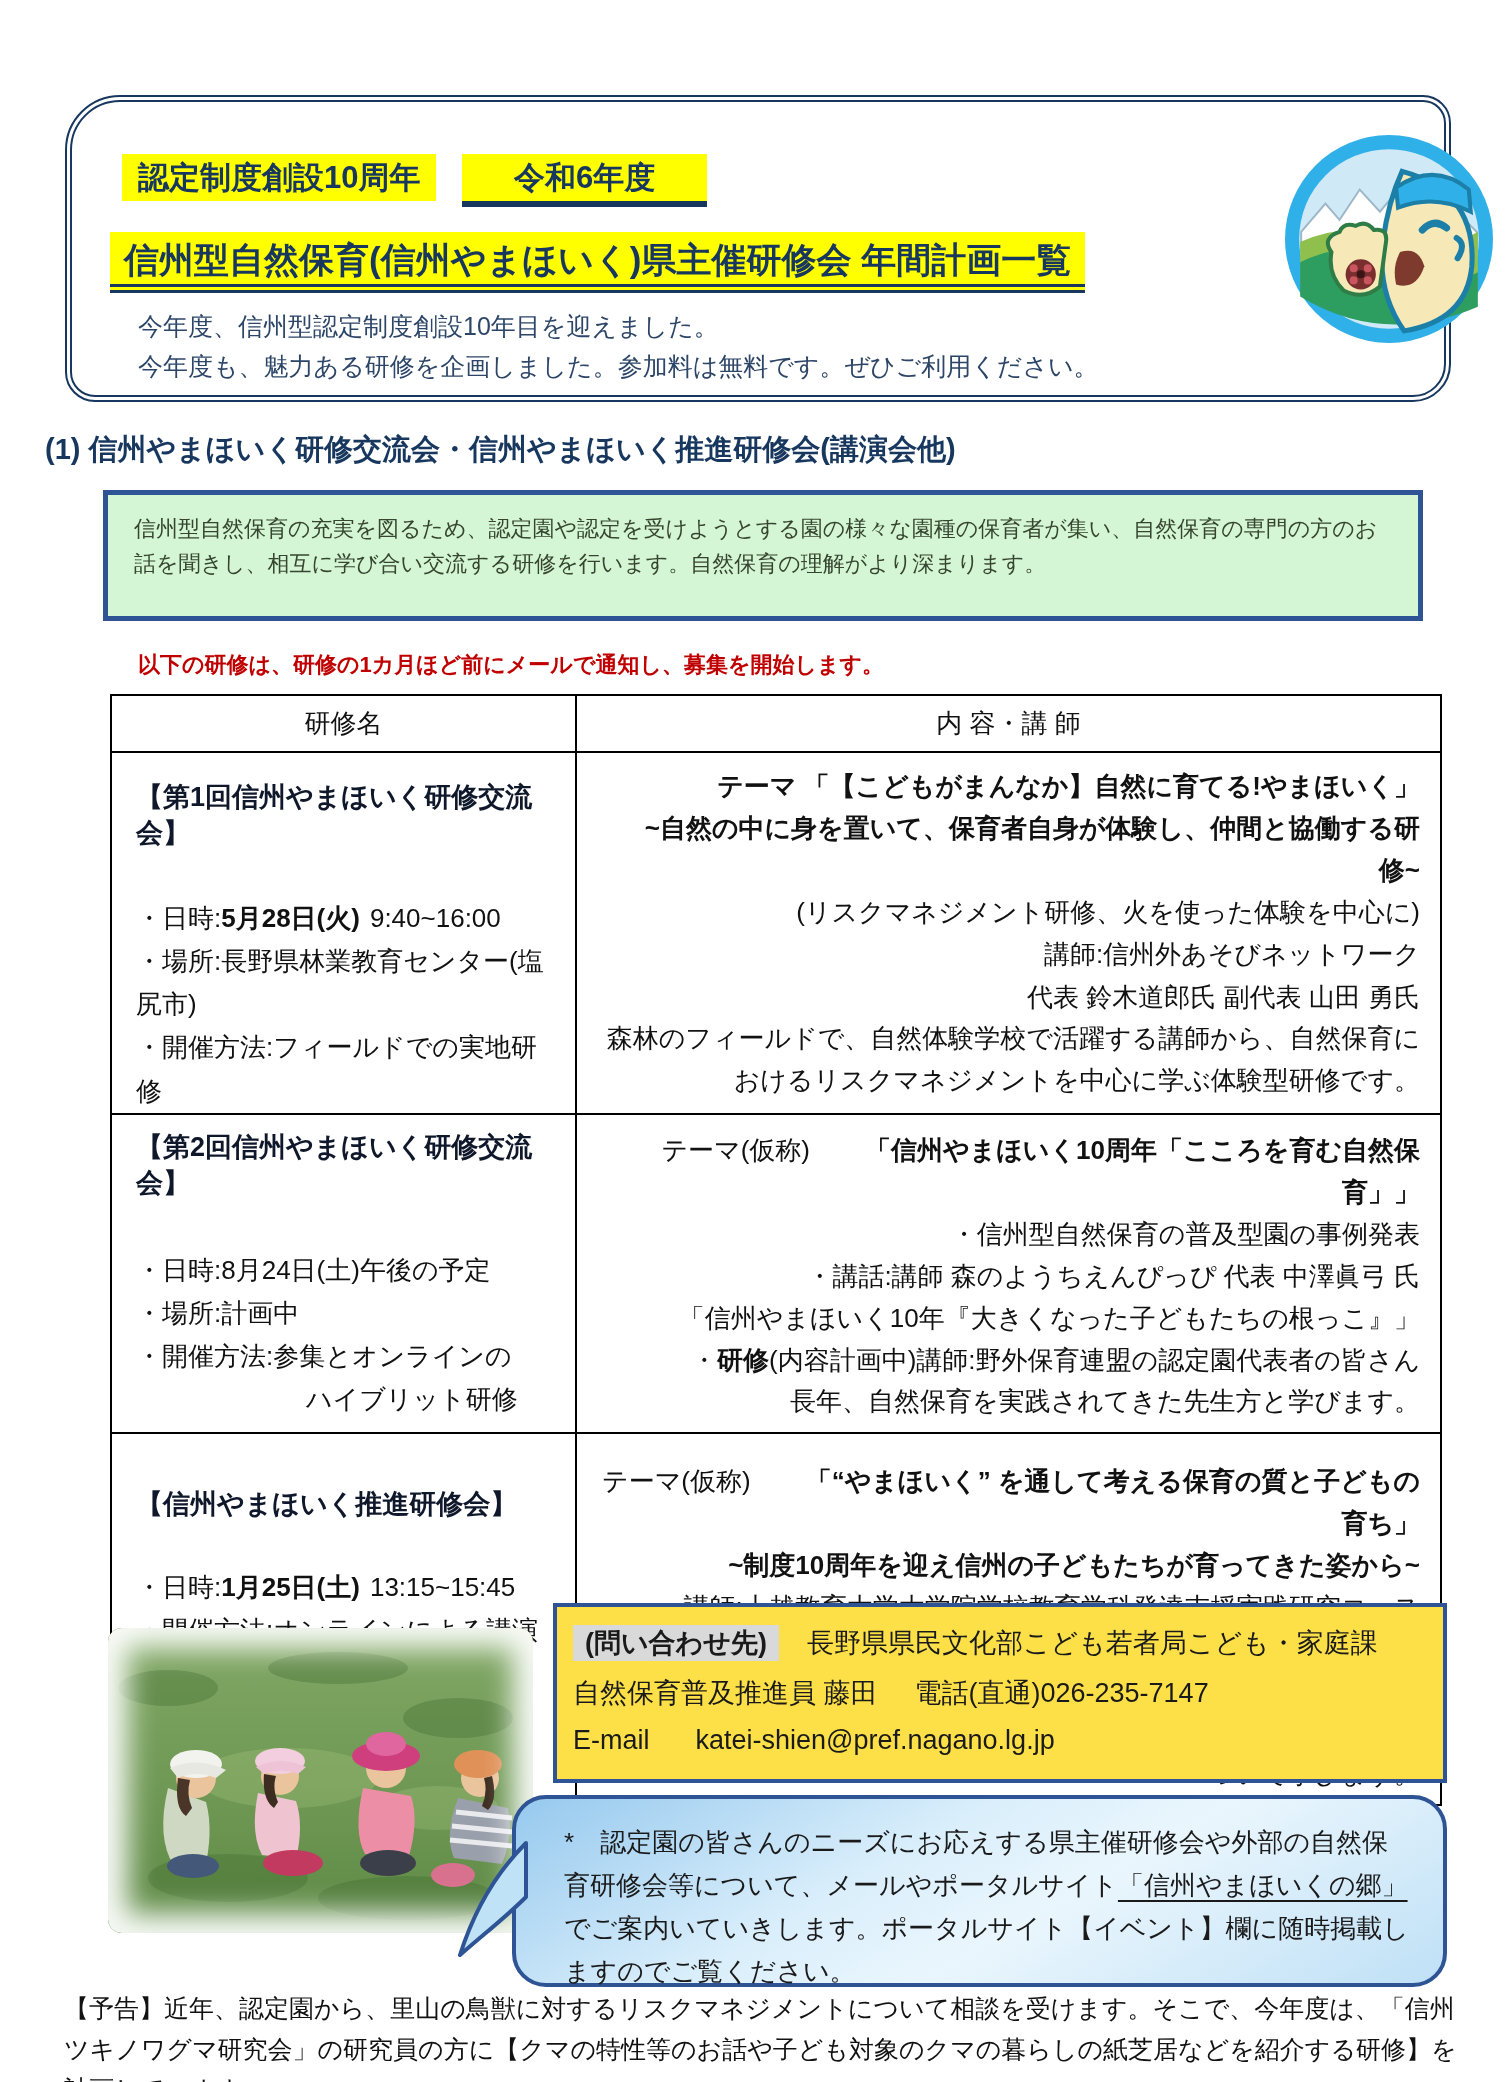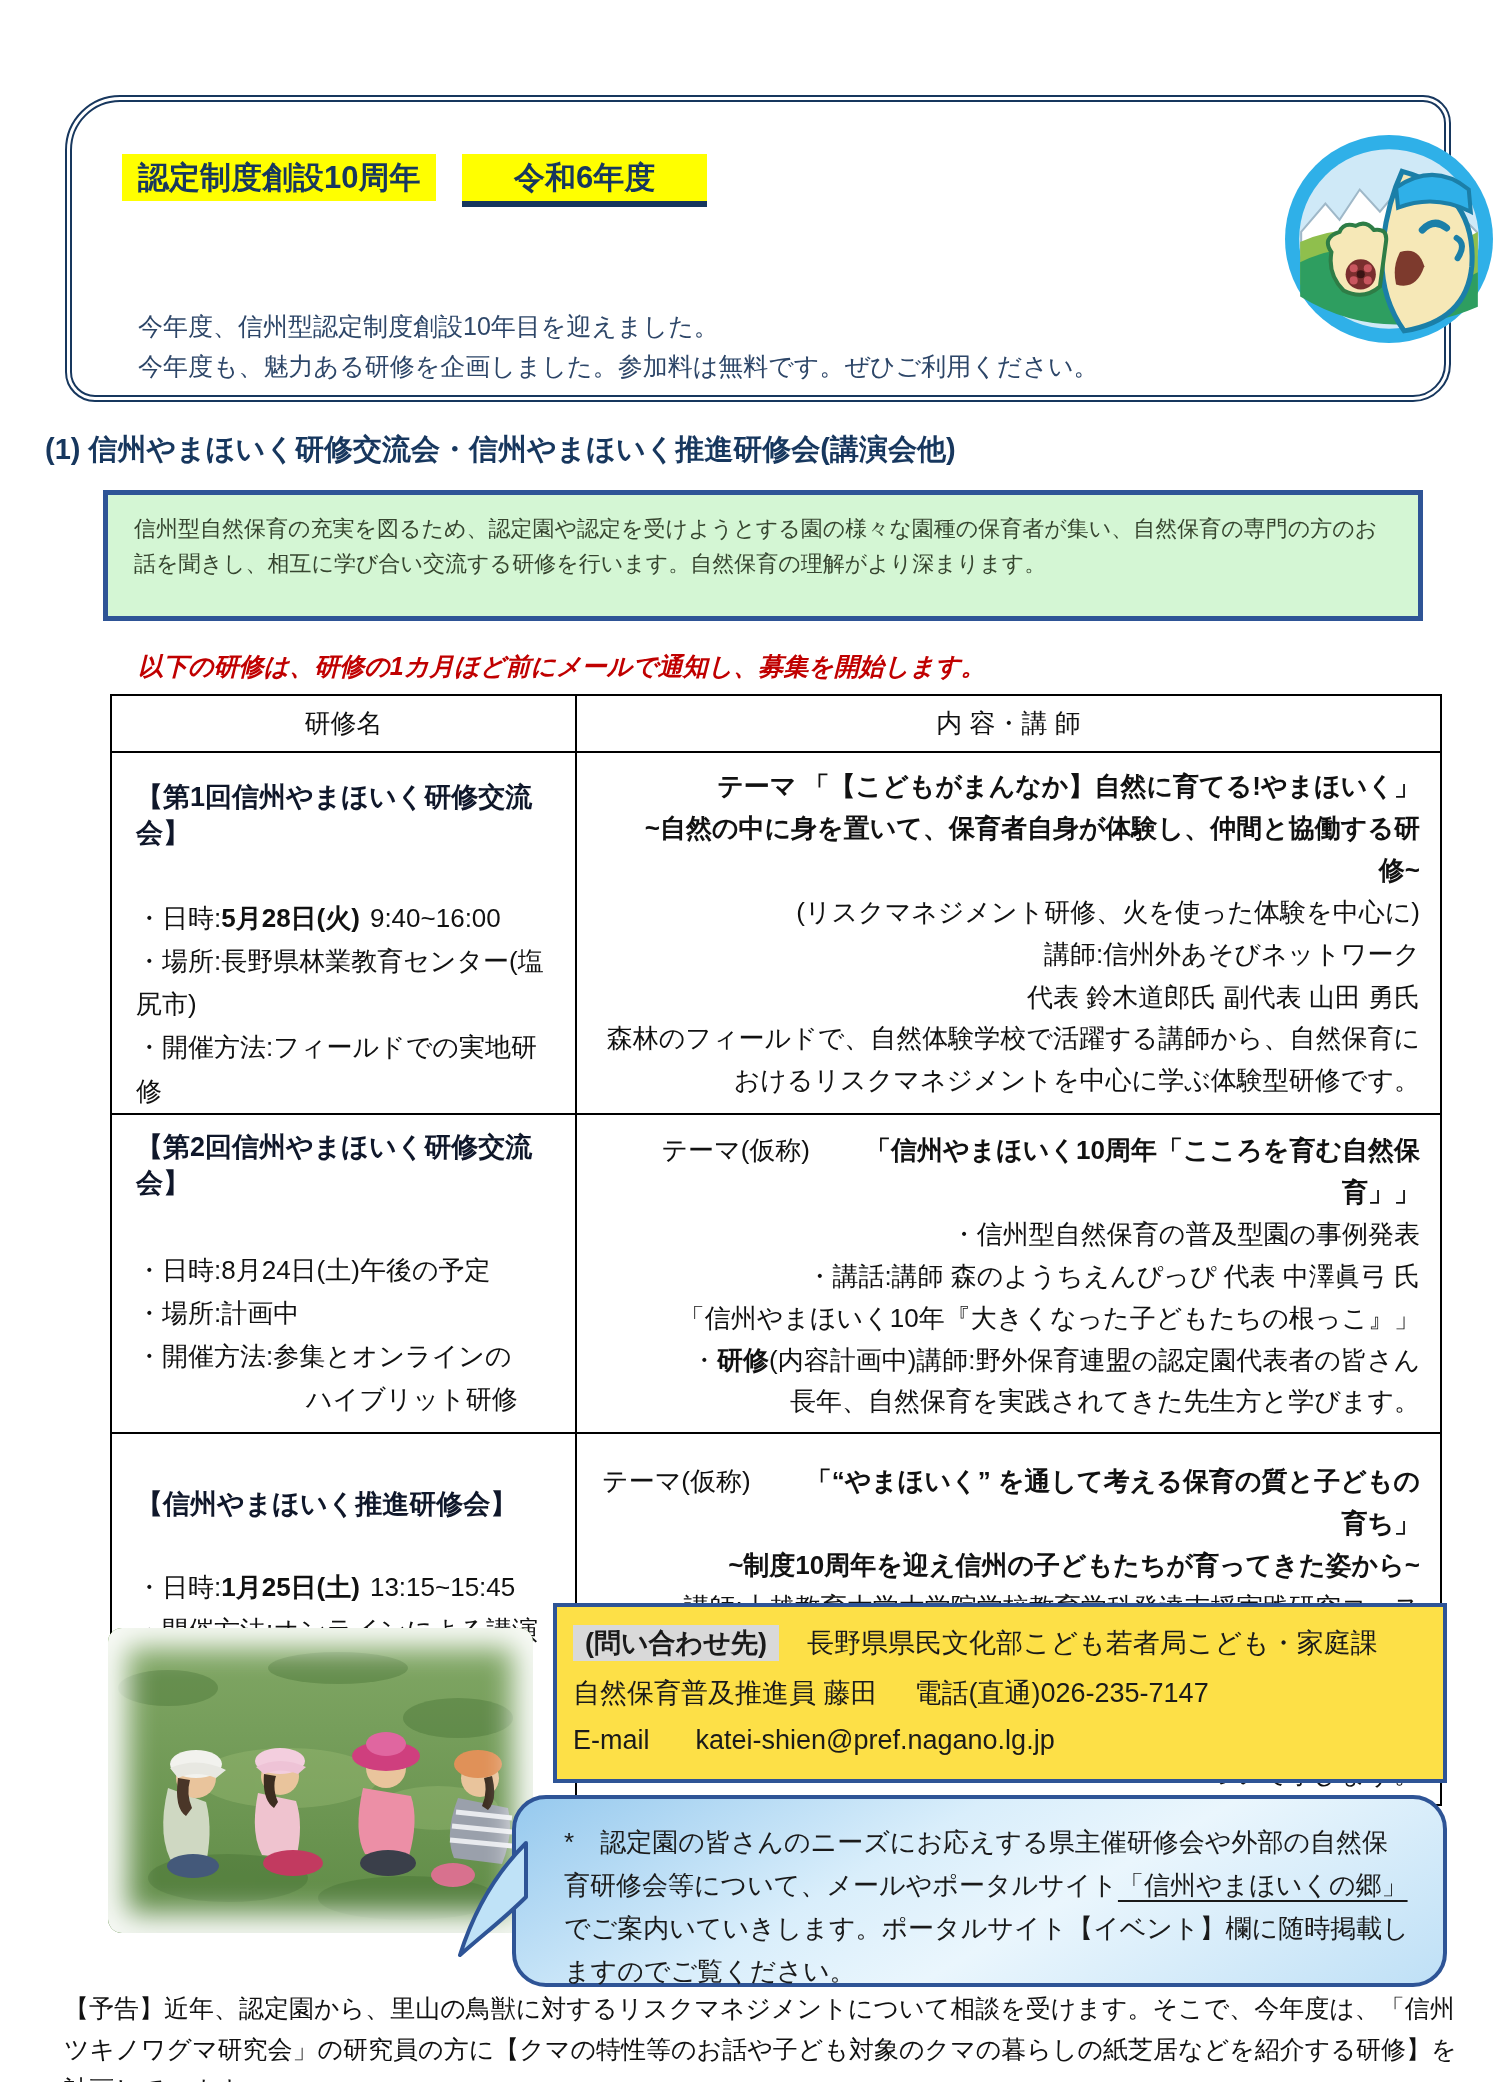--- a/index.html
+++ b/index.html
@@ -19,21 +19,21 @@
   .intro{left:66px;color:#2d4668;font-size:25px;line-height:1.3;}
   .intro1{top:208px;}
   .intro2{top:248px;}
   .logo{left:1283px;top:133px;width:212px;height:212px;z-index:5;}
 
   
   .sec-heading{left:45px;top:430px;color:#17375e;font-weight:bold;font-size:29px;}
   .green-box{left:103px;top:490px;width:1320px;height:131px;background:#d4f6d4;
     border:5px solid #2e5496;box-sizing:border-box;padding:16px 26px;
     font-size:22px;line-height:1.6;color:#36452f;}
-  .red-note{left:138px;top:650px;color:#c00000;font-weight:bold;font-size:25px;font-style:italic;}
+  .red-note{left:138px;top:650px;color:#c00000;font-weight:bold;font-size:22px;}
 
   
   .sch{left:110px;top:694px;width:1330px;border-collapse:collapse;table-layout:fixed;
     border:2px solid #000;}
   .sch th,.sch td{border:2px solid #000;vertical-align:top;box-sizing:border-box;}
   .sch th{font-size:26px;font-weight:normal;text-align:center;padding:10px 0;color:#111;}
   .cell-l{padding:0 16px 0 24px;font-size:26px;}
   .cell-r{padding:12px 20px 8px 20px;font-size:26px;}
   .rname{font-weight:bold;font-size:27px;color:#0f172a;}
   .bullets{line-height:1.66;color:#111;}
@@ -77,20 +77,21 @@
   .footer .fp1{padding-left:12px;}
 </style>
 </head>
 <body>
 
 <div class="page">
 
   <div class="abs header-box">
     <span class="abs badge badge-anniv">認定制度創設10周年</span>
     <span class="abs badge badge-year">令和6年度</span>
+    <span class="abs doc-title">信州型自然保育(信州やまほいく)県主催研修会 年間計画一覧</span>
     <div class="abs intro intro1">今年度、信州型認定制度創設10年目を迎えました。</div>
     <div class="abs intro intro2">今年度も、魅力ある研修を企画しました。参加料は無料です。ぜひご利用ください。</div>
   </div>
 
   <div class="abs logo">
     <svg width="212" height="212" viewBox="0 0 210 210">
       <circle cx="105" cy="105" r="103" fill="#2fb0e8"></circle>
       <circle cx="105" cy="105" r="89" fill="#cfe9f7"></circle>
       <path d="M18,98 L42,70 L56,86 L76,56 L96,78 L116,54 L136,76 L156,60 L176,82 L192,98 L192,118 L18,118 Z" fill="#ffffff" stroke="#9fb8c8" stroke-width="2"></path>
       <path d="M17,108 Q60,88 105,102 Q160,118 193,98 L193,158 Q105,200 17,150 Z" fill="#8fbf4d"></path>

